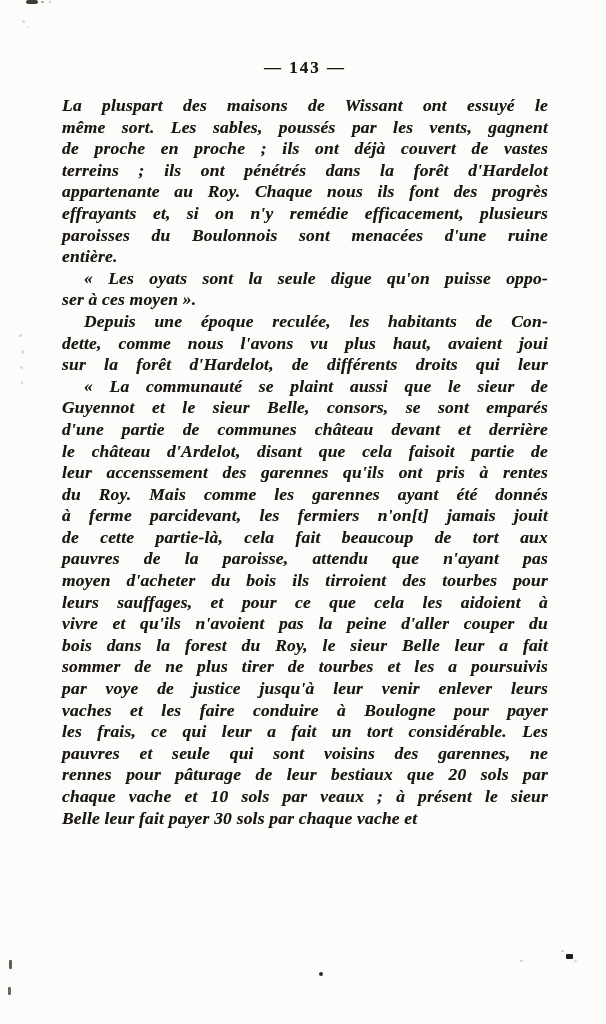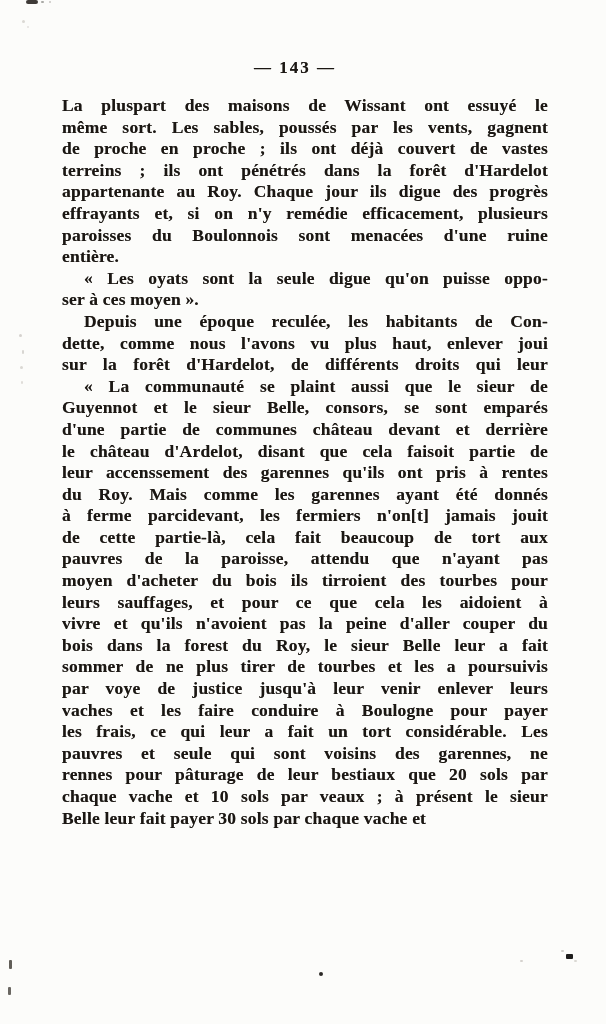--- a/index.html
+++ b/index.html
@@ -11,37 +11,37 @@
     position:relative;
     width:606px;height:1024px;
     background:var(--paper);
     overflow:hidden;
     font-family:"Liberation Serif", serif;
     color:var(--ink);
     -webkit-font-smoothing:antialiased;
   }
   .page-number{
     position:absolute;
-    top:58px;left:52px;width:486px;
+    top:58px;left:62px;width:486px;
     text-align:center;
     font-size:17px;
     font-weight:bold;
     letter-spacing:2px;
     text-shadow:0 0 0.5px rgba(27,23,19,0.55);
   }
   .text-block{
     position:absolute;
     top:95px;left:62px;width:486px;
     font-size:17.5px;
     line-height:21.6px;
     font-weight:bold;
     letter-spacing:0.2px;
     text-shadow:0 0 0.5px rgba(27,23,19,0.55);
   }
-  .paragraph{margin:0;}
+  .paragraph{margin:0;font-style:italic;}
   .line{
     text-align:justify;
     text-align-last:justify;
     height:21.6px;
     overflow:visible;
   }
   .line.last{text-align-last:left;}
   .line.indent{text-indent:22px;}
   .artifacts{position:absolute;inset:0;pointer-events:none;}
   .speck{position:absolute;}
@@ -51,32 +51,32 @@
 
 <div class="page">
   <div class="page-number">— 143 —</div>
 
   <div class="text-block" id="text-block">
       <div class="paragraph">
         <div class="line">La pluspart des maisons de Wissant ont essuyé le</div>
         <div class="line">même sort. Les sables, poussés par les vents, gagnent</div>
         <div class="line">de proche en proche ; ils ont déjà couvert de vastes</div>
         <div class="line">terreins ; ils ont pénétrés dans la forêt d'Hardelot</div>
-        <div class="line">appartenante au Roy. Chaque jour ils digue des progrès</div>
+        <div class="line">appartenante au Roy. Chaque nous ils font des progrès</div>
         <div class="line">effrayants et, si on n'y remédie efficacement, plusieurs</div>
         <div class="line">paroisses du Boulonnois sont menacées d'une ruine</div>
         <div class="line last">entière.</div>
       </div>
       <div class="paragraph">
         <div class="line indent">« Les oyats sont la seule digue qu'on puisse oppo-</div>
         <div class="line last">ser à ces moyen ».</div>
       </div>
       <div class="paragraph">
         <div class="line indent">Depuis une époque reculée, les habitants de Con-</div>
-        <div class="line">dette, comme nous l'avons vu plus haut, enlever joui</div>
+        <div class="line">dette, comme nous l'avons vu plus haut, avaient joui</div>
         <div class="line">sur la forêt d'Hardelot, de différents droits qui leur</div>
       </div>
       <div class="paragraph">
         <div class="line indent">« La communauté se plaint aussi que le sieur de</div>
         <div class="line">Guyennot et le sieur Belle, consors, se sont emparés</div>
         <div class="line">d'une partie de communes château devant et derrière</div>
         <div class="line">le château d'Ardelot, disant que cela faisoit partie de</div>
         <div class="line">leur accenssement des garennes qu'ils ont pris à rentes</div>
         <div class="line">du Roy. Mais comme les garennes ayant été donnés</div>
         <div class="line">à ferme parcidevant, les fermiers n'on[t] jamais jouit</div>

